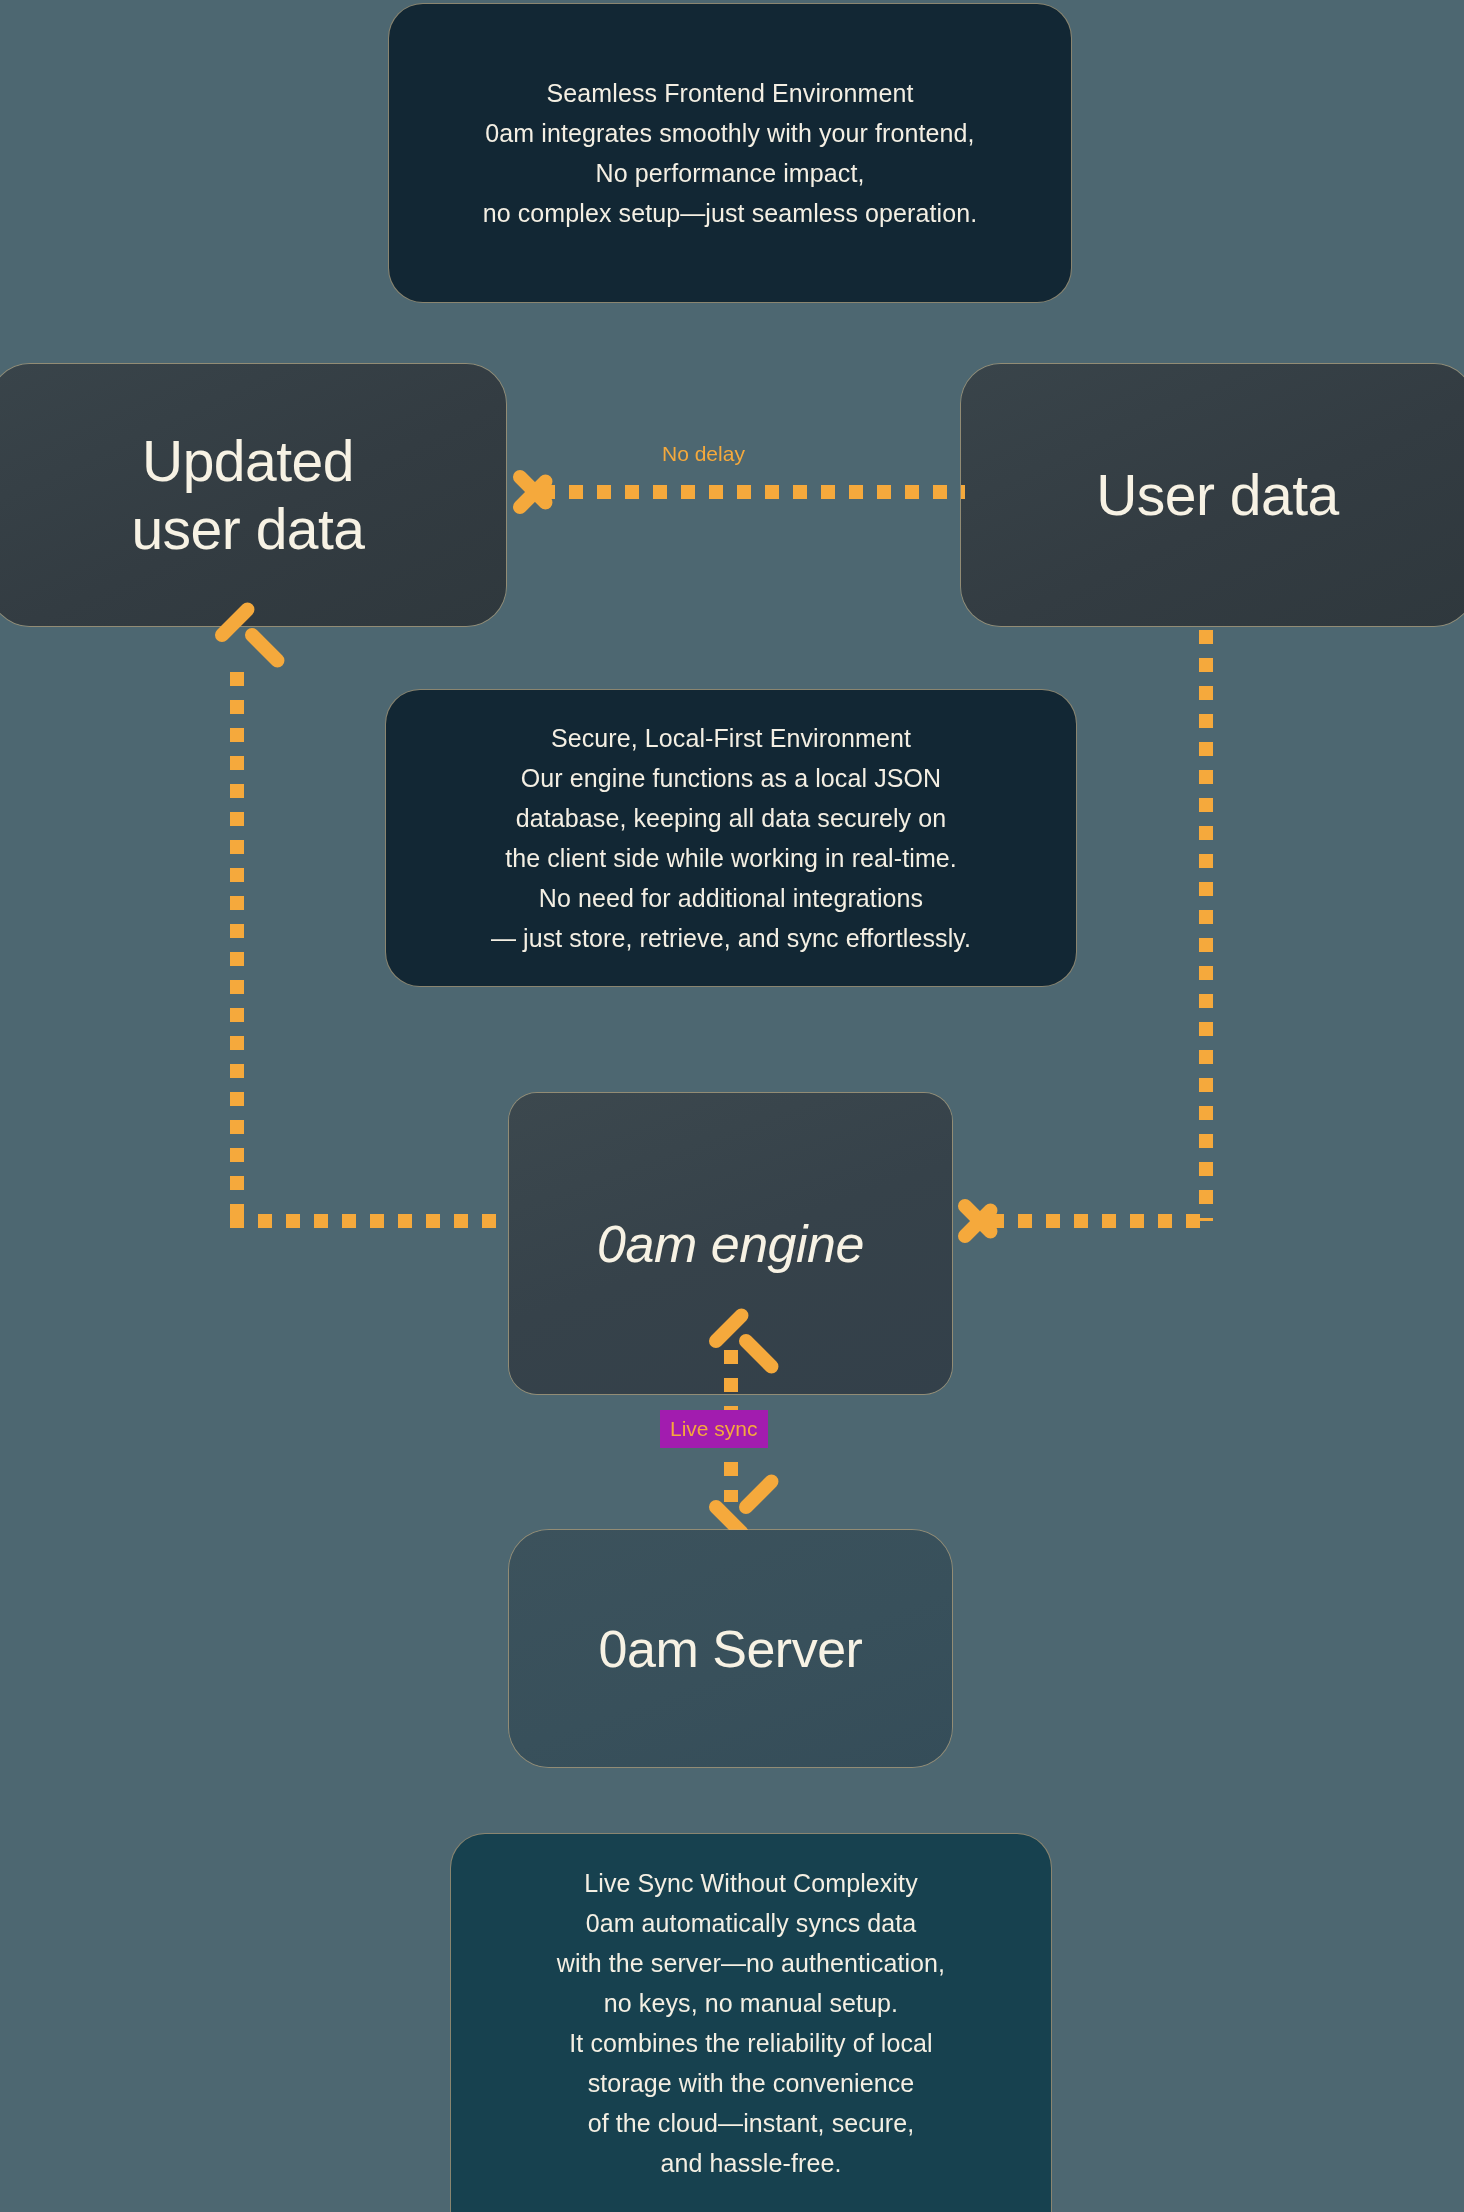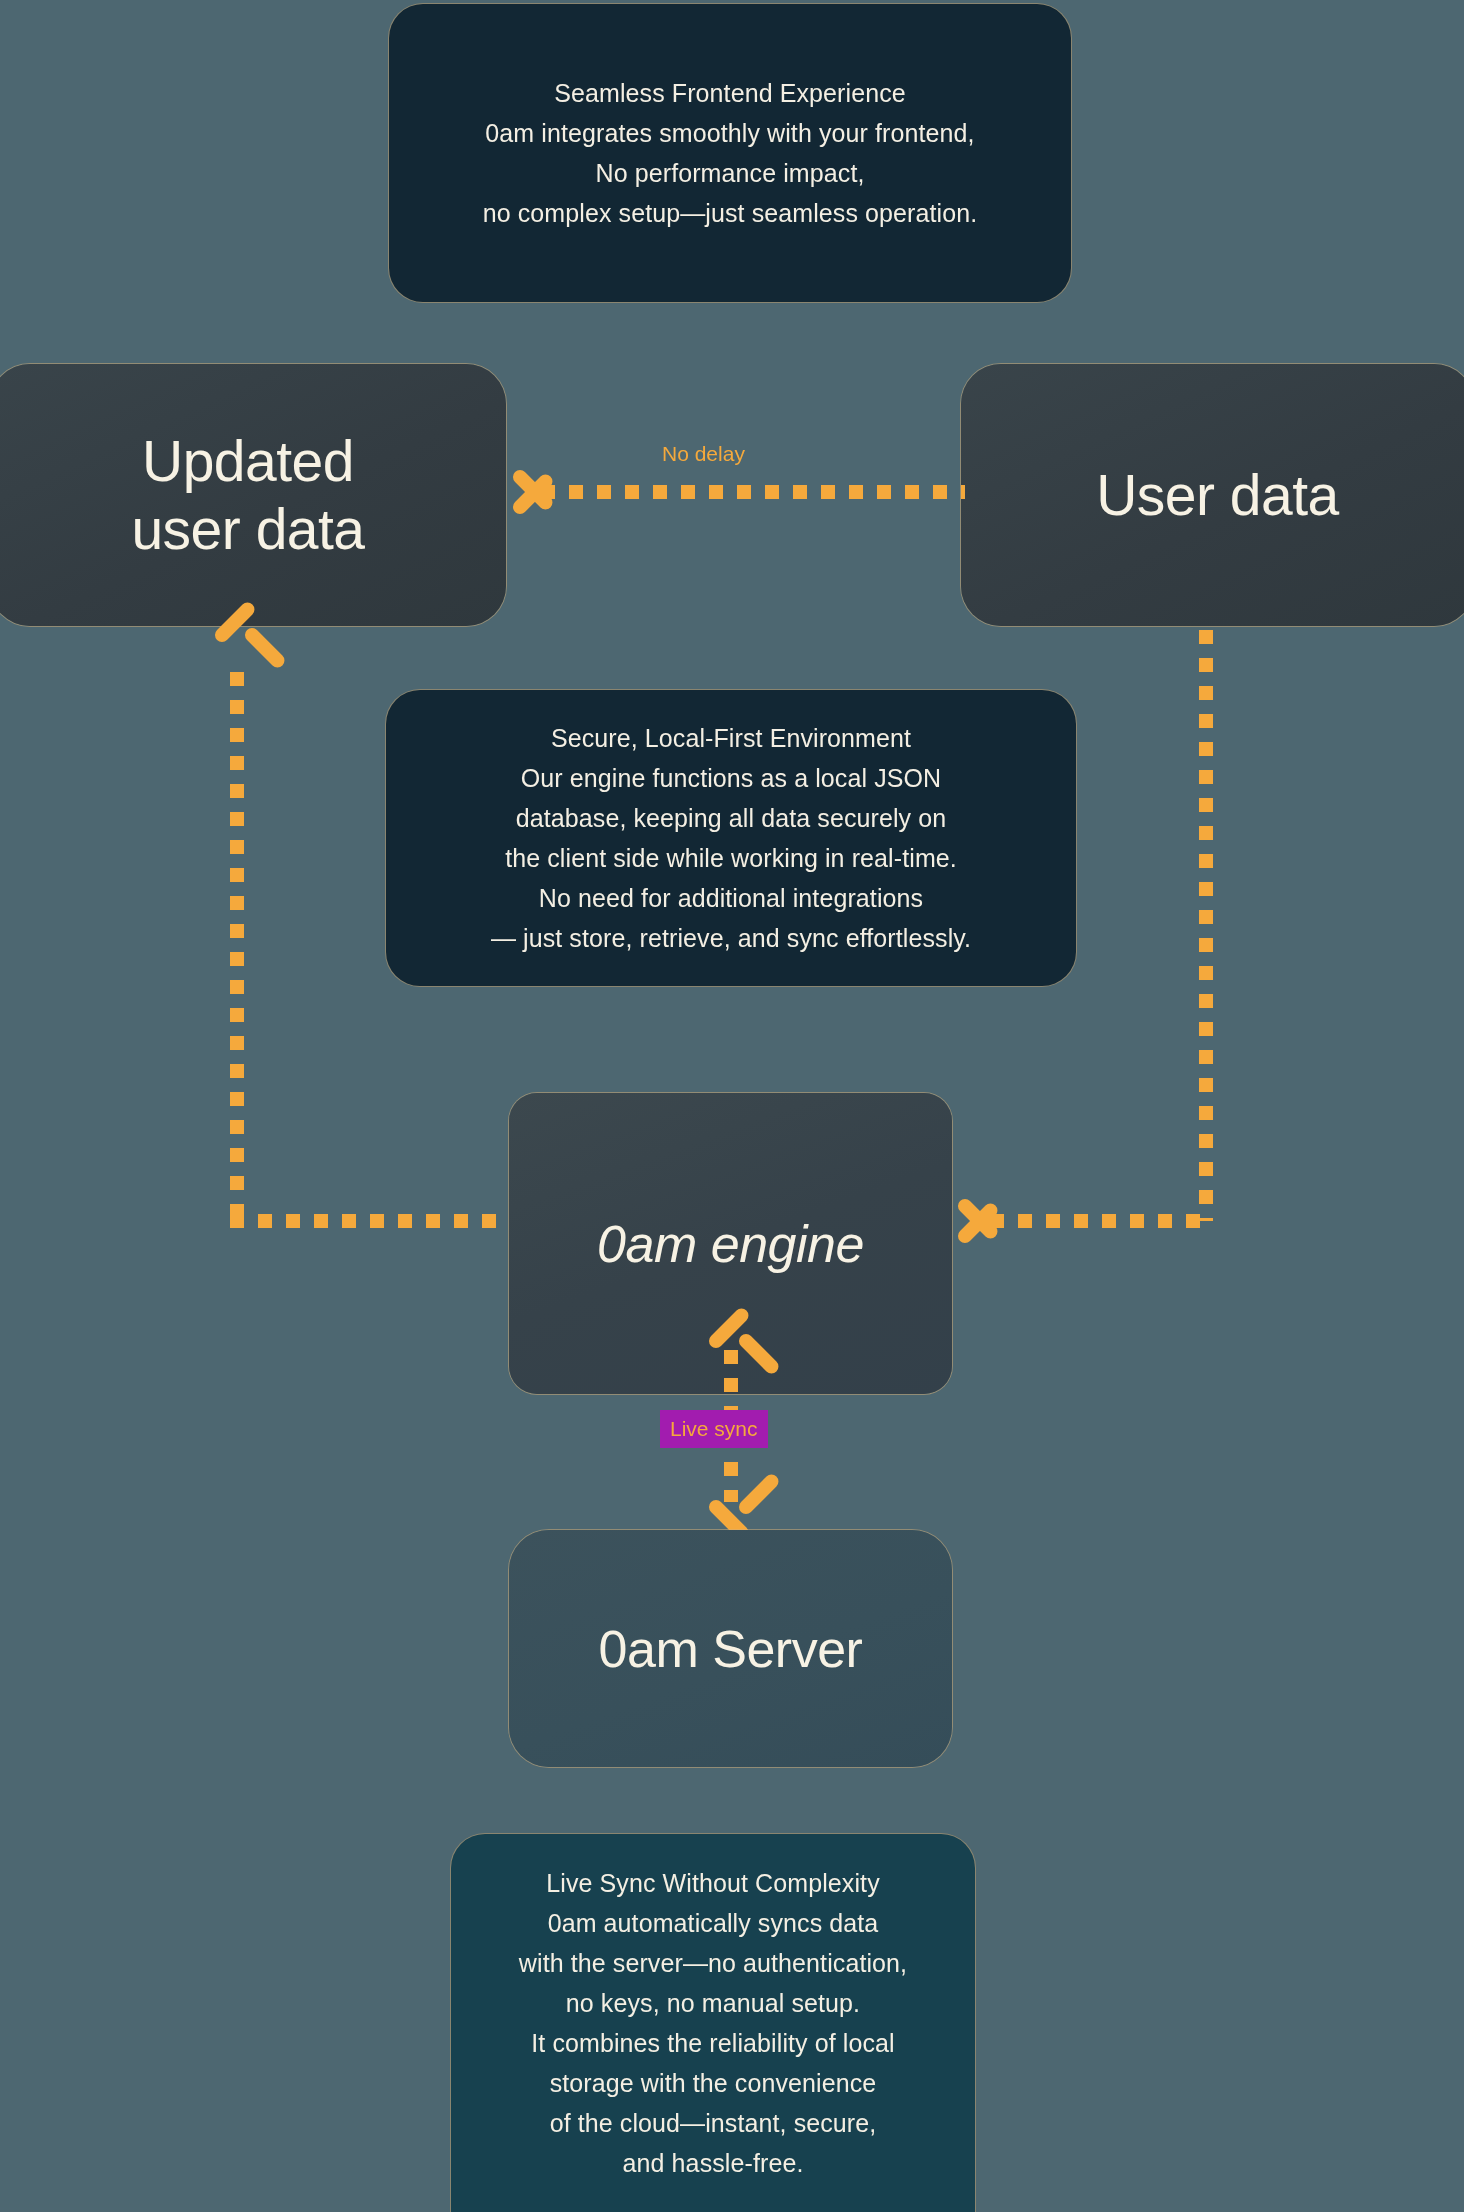--- a/index.html
+++ b/index.html
@@ -33,21 +33,21 @@
   }
   .info-card .line {
     font-size: 25px;
     line-height: 40px;
     white-space: nowrap;
     letter-spacing: .1px;
   }
 
   #card-frontend { left: 389px; top: 4px;    width: 682px; height: 298px; }
   #card-secure   { left: 386px; top: 690px;  width: 690px; height: 296px; }
-  #card-livesync { left: 451px; top: 1834px; width: 524px; height: 378px;
+  #card-livesync { left: 451px; top: 1834px; width: 600px; height: 378px;
                    background: #17414f; border-radius: 34px 34px 0 0; }
   #card-livesync .line { font-size: 25px; line-height: 40px; }
 
   
   .node {
     position: absolute;
     border-radius: 34px;
     box-shadow: 0 0 0 1px rgba(216,178,122,.5);
     display: flex;
     align-items: center;
@@ -123,21 +123,21 @@
     background: #a21caf;
     padding: 2px 10px;
   }
 </style>
 </head>
 <body>
 
 <div id="stage">
 
   <div class="info-card" id="card-frontend">
-    <div class="line">Seamless Frontend Experience</div>
+    <div class="line">Seamless Frontend Environment</div>
     <div class="line">0am integrates smoothly with your frontend,</div>
     <div class="line">No performance impact,</div>
     <div class="line">no complex setup—just seamless operation.</div>
   </div>
 
   <div class="node" id="node-updated">
     <div>
       <div class="label">Updated</div>
       <div class="label">user data</div>
     </div>

